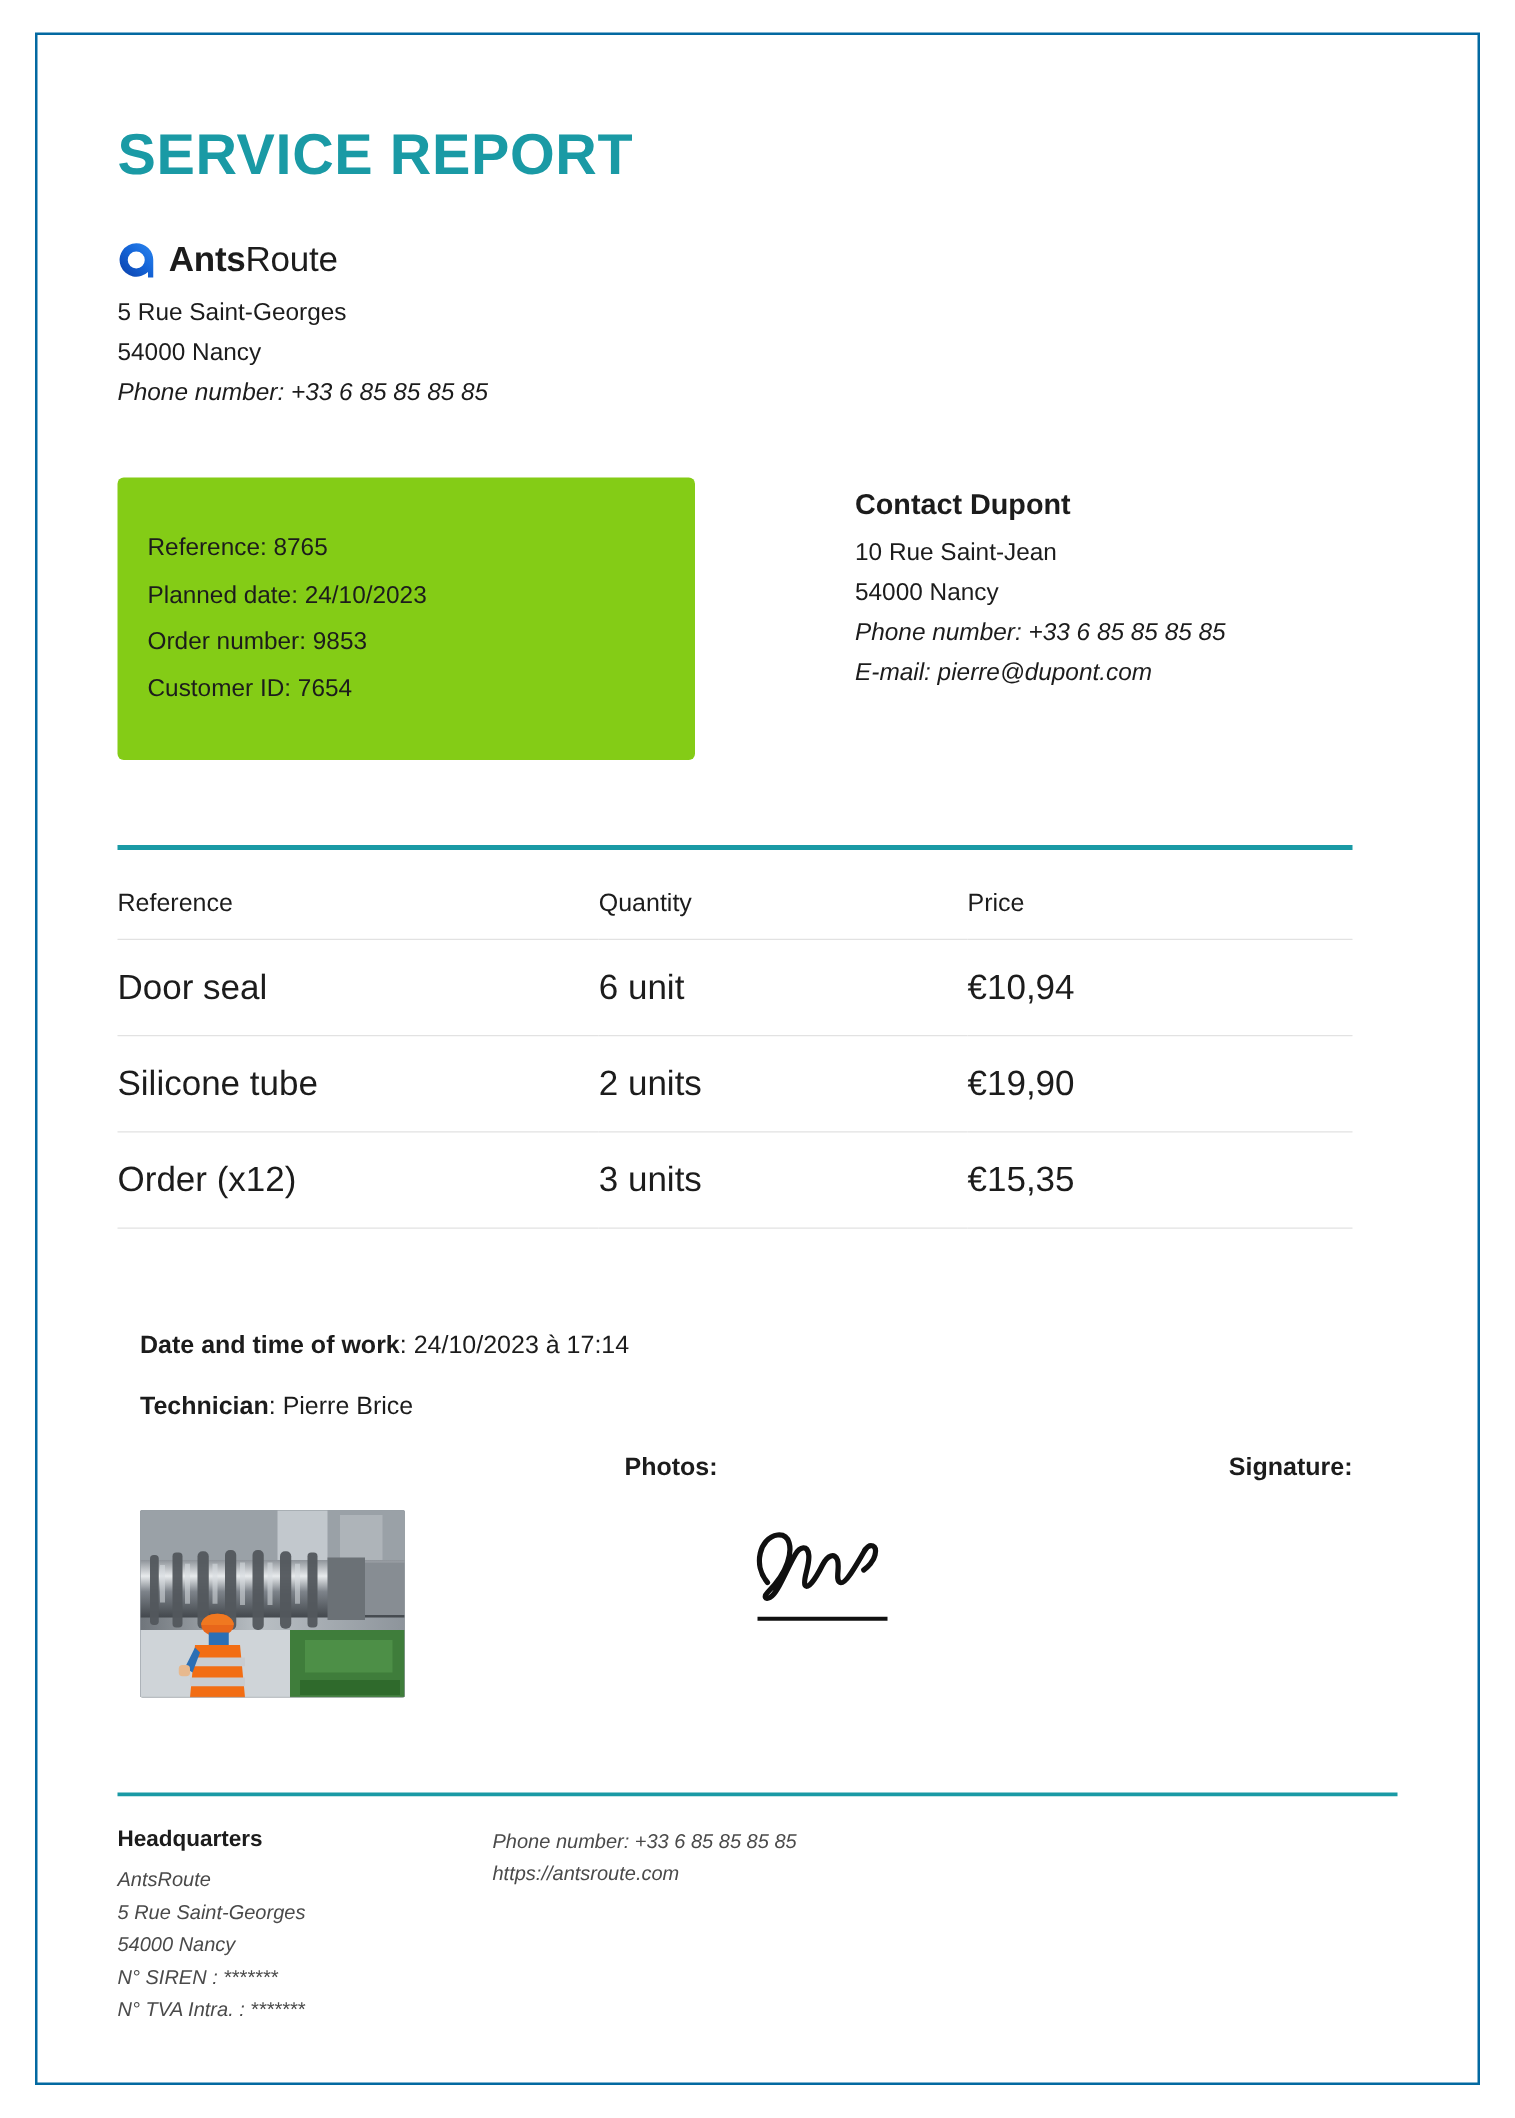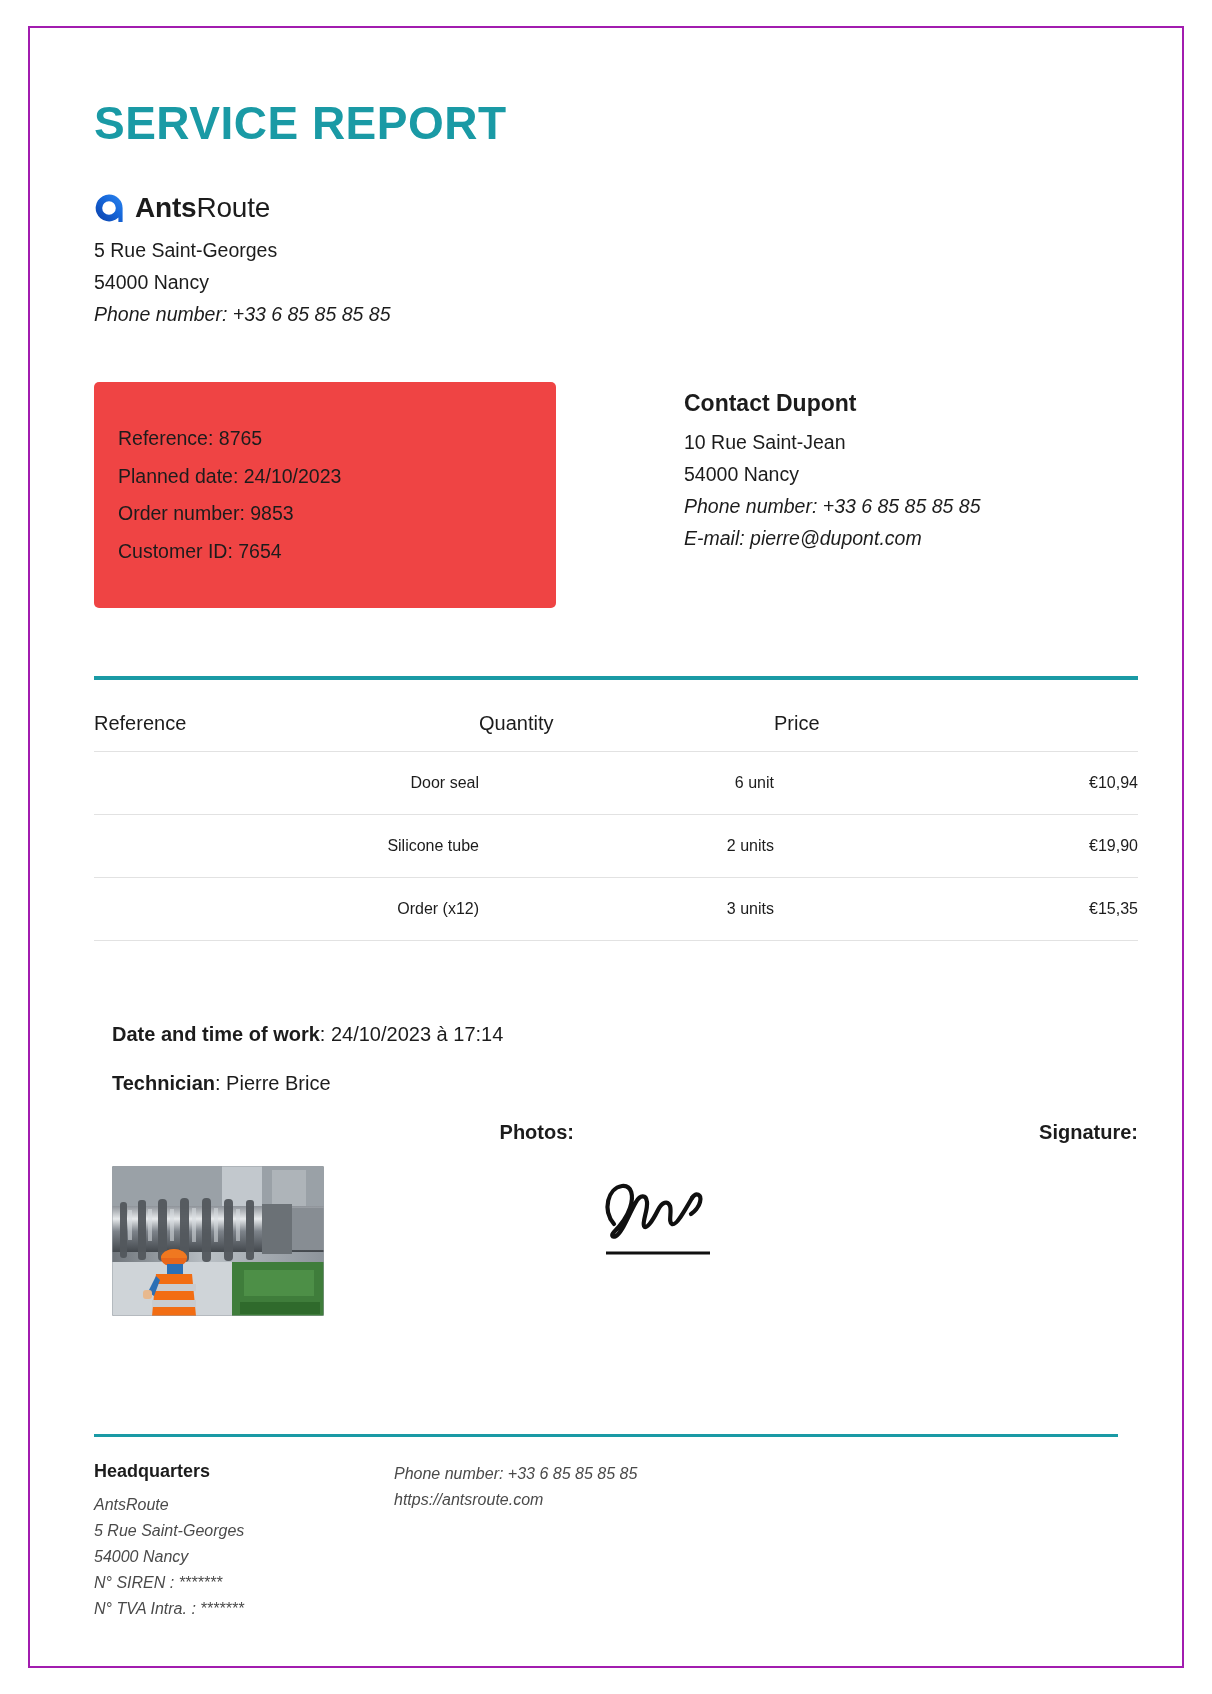--- a/index.html
+++ b/index.html
@@ -16,23 +16,23 @@
     width: 1212px;
     height: 1694px;
     background: #ffffff;
     padding: 26px 28px;
   }
 
   .doc-frame {
     position: relative;
     width: 100%;
     height: 100%;
-    border: 2px solid #a21caf;
+    border: 2px solid #0369a1;
     background: #ffffff;
-    padding: 40px 44px 0 64px;
+    padding: 40px 100px 0 64px;
   }
 
   
   .doc-title {
     font-size: 46px;
     font-weight: bold;
     letter-spacing: 0.5px;
     color: #1a9aa5;
     margin-top: 28px;
     margin-bottom: 42px;
@@ -64,21 +64,21 @@
   .company-lines .italic { font-style: italic; }
 
   
   .info-row {
     display: flex;
     margin-top: 52px;
     align-items: flex-start;
   }
   .info-box {
     width: 462px;
-    background: #ef4444;
+    background: #84cc16;
     border-radius: 5px;
     padding: 38px 0 38px 24px;
     line-height: 1.0;
   }
   .info-box .line {
     font-size: 19.5px;
     color: #1c1c1c;
     line-height: 1.0;
     padding: 9px 0;
   }
@@ -114,22 +114,22 @@
   }
   table.parts th {
     text-align: left;
     font-size: 20px;
     font-weight: normal;
     color: #1c1c1c;
     padding: 28px 0 16px 0;
     border-bottom: 1px solid #e2e2e2;
   }
   table.parts td {
-    text-align: right;
-    font-size: 16px;
+    text-align: left;
+    font-size: 28px;
     color: #1c1c1c;
     padding: 22px 0 22px 0;
     border-bottom: 1px solid #e2e2e2;
   }
   th.col-ref, td.col-ref { width: 385px; padding-left: 4px; }
   th.col-qty, td.col-qty { width: 295px; }
   th.col-price, td.col-price { width: auto; }
 
   
   .work-block { margin-top: 82px; padding-left: 18px; }

